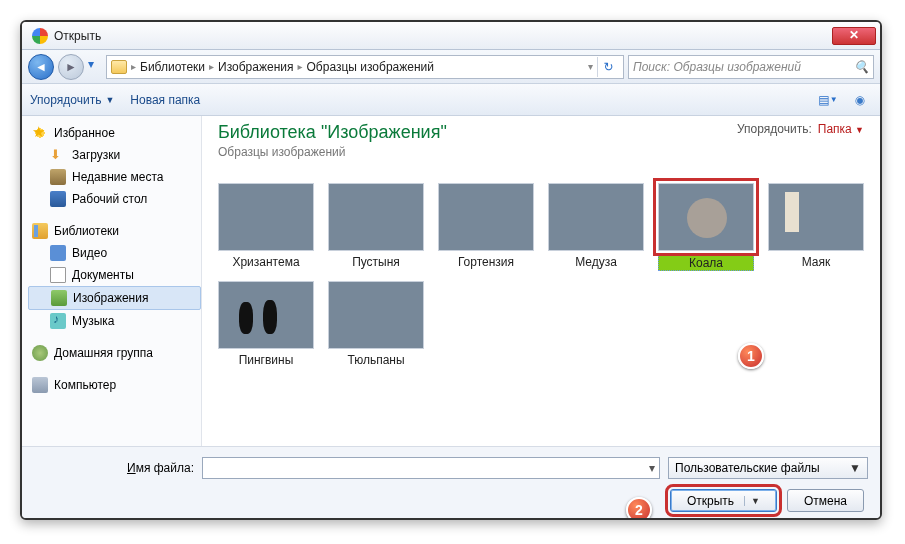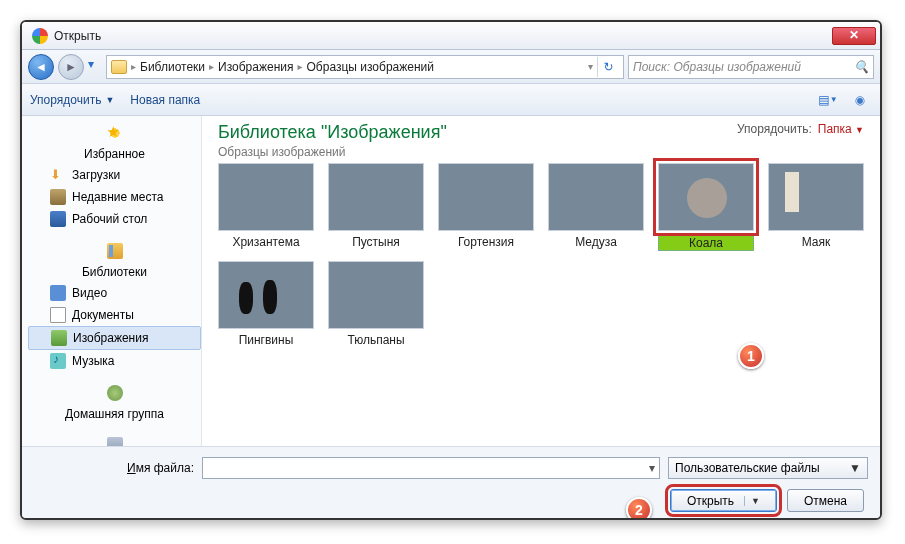--- a/index.html
+++ b/index.html
@@ -21,21 +21,21 @@
 .addrbar .refresh { width: 22px; height: 20px; border-left: 1px solid #cfd6e2; display: flex; align-items: center; justify-content: center; color: #2a6fc9; cursor: pointer; }
 .searchbox { width: 246px; height: 24px; background: #fff; border: 1px solid #aeb9c9; display: flex; align-items: center; padding: 0 4px; color: #888; font-style: italic; }
 .searchbox .mag { margin-left: auto; color: #555; }
 .toolrow { height: 32px; background: linear-gradient(#f8fafd,#e4ebf5); border-bottom: 1px solid #c8d2e0; display: flex; align-items: center; padding: 0 8px; gap: 16px; }
 .toolrow .tbtn { color: #1a4a8a; cursor: pointer; display: flex; align-items: center; gap: 4px; }
 .toolrow .right { margin-left: auto; display: flex; gap: 8px; align-items: center; }
 .toolrow .iconbtn { width: 24px; height: 22px; border: 1px solid transparent; border-radius: 2px; display: flex; align-items: center; justify-content: center; cursor: pointer; color: #2a6fc9; }
 .body { display: flex; height: 330px; }
 .sidebar { width: 180px; background: #fafbfd; border-right: 1px solid #e0e4eb; padding: 6px 0 0 6px; overflow: hidden; }
 .sidebar .group { margin-bottom: 10px; }
-.sidebar .grp-head { display: flex; align-items: center; gap: 6px; padding: 3px 4px; cursor: pointer; flex-direction: column; }
+.sidebar .grp-head { display: flex; align-items: center; gap: 6px; padding: 3px 4px; cursor: pointer; }
 .sidebar .grp-item { display: flex; align-items: center; gap: 6px; padding: 3px 4px 3px 22px; cursor: pointer; }
 .sidebar .grp-item.sel { background: #d8e6f7; border: 1px solid #a9c6ea; border-radius: 2px; }
 .ic { width: 16px; height: 16px; flex-shrink: 0; display: inline-block; }
 .ic-star { background: radial-gradient(circle,#ffd24a 40%,transparent 42%); position: relative; }
 .ic-star::before { content: "★"; position: absolute; left: 0; top: -2px; color: #f5b400; font-size: 15px; }
 .ic-dl::before { content: "⬇"; color: #e8a13a; font-size: 13px; }
 .ic-recent { background: linear-gradient(#bfa46a,#8a6f3e); border-radius: 2px; }
 .ic-desk { background: linear-gradient(#4a7fc9,#2a5a9a); border-radius: 2px; }
 .ic-lib { background: linear-gradient(#f4c95d,#e0a030); border-radius: 2px; position: relative; }
 .ic-lib::after { content:""; position:absolute; left:2px; top:2px; width:4px; height:12px; background:#6aa0e0; }
@@ -45,21 +45,21 @@
 .ic-mus { background:#6ac9c9; border-radius:2px; position:relative; }
 .ic-mus::before { content:"♪"; position:absolute; left:3px; top:-1px; color:#1a6a8a; font-size:12px; }
 .ic-home { background: radial-gradient(circle,#a8c97a,#6a9a4a); border-radius:50%; }
 .ic-comp { background: linear-gradient(#bac6d6,#8a9ab0); border-radius:2px; }
 .content { flex: 1; padding: 6px 16px; overflow: hidden; position: relative; }
 .content-head { display: flex; align-items: flex-start; }
 .lib-title { color: #0a7a3a; font-size: 18px; }
 .lib-sub { color: #777; margin-top: 2px; }
 .arrange { margin-left: auto; color: #555; display: flex; align-items: center; gap: 6px; }
 .arrange .lnk { color: #b91c1c; cursor: pointer; }
-.thumbs { display: flex; flex-wrap: wrap; gap: 10px 14px; margin-top: 4px; }
+.thumbs { display: flex; flex-wrap: wrap; gap: 10px 14px; margin-top: 24px; }
 .thumb { width: 96px; text-align: center; cursor: pointer; }
 .thumb .pic { width: 96px; height: 68px; border: 1px solid #c8d0db; background: #789; }
 .thumb.sel { position: relative; }
 .thumb.sel .pic { outline: 3px solid #c93030; outline-offset: 2px; }
 .thumb .lbl { margin-top: 4px; color: #222; background: transparent; }
 .thumb.sel .lbl { background: #84cc16; border: 1px dotted #6a9ae0; }
 .footer { height: 76px; border-top: 1px solid #d6dce6; background: #f2f5fa; padding: 10px 12px; }
 .footer-row { display: flex; align-items: center; gap: 8px; margin-bottom: 10px; }
 .footer-row .lbl { width: 160px; text-align: right; }
 .footer-row .lbl u { text-decoration: underline; }

